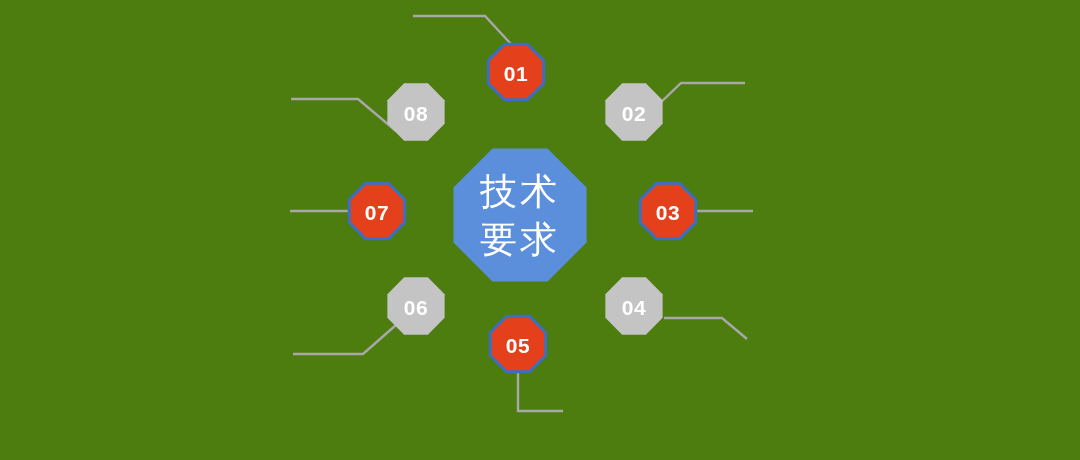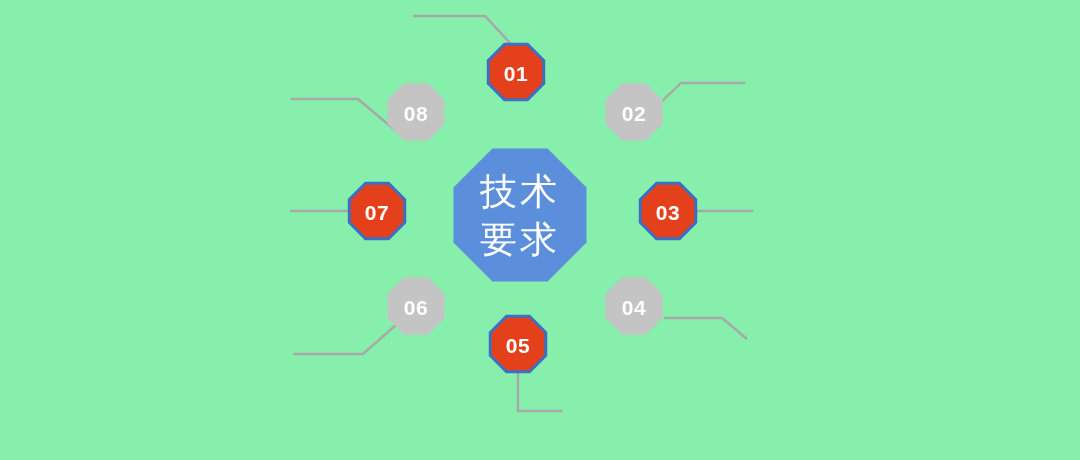--- a/index.html
+++ b/index.html
@@ -8,21 +8,21 @@
     padding: 0;
     background: #000000;
   }
   body {
     font-family: "Liberation Sans", "DejaVu Sans", sans-serif;
   }
   #canvas {
     position: relative;
     width: 1080px;
     height: 460px;
-    background: #86efac;
+    background: #4d7c0f;
     overflow: hidden;
   }
   #diagram-svg {
     position: absolute;
     left: 0;
     top: 0;
     width: 1080px;
     height: 460px;
     display: block;
   }

